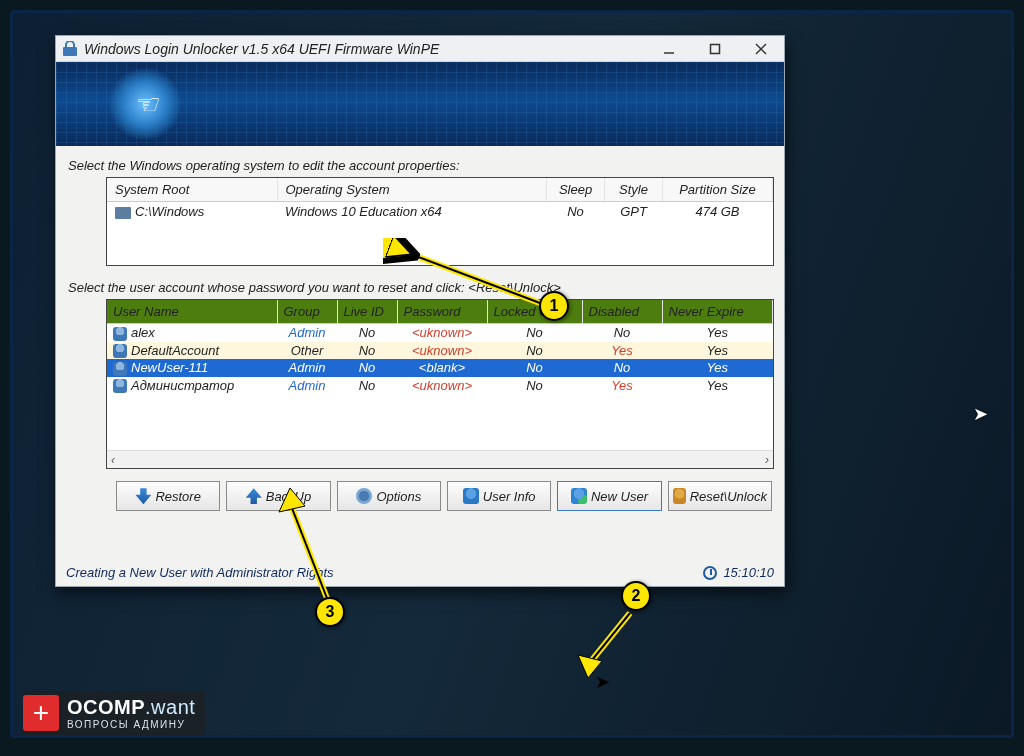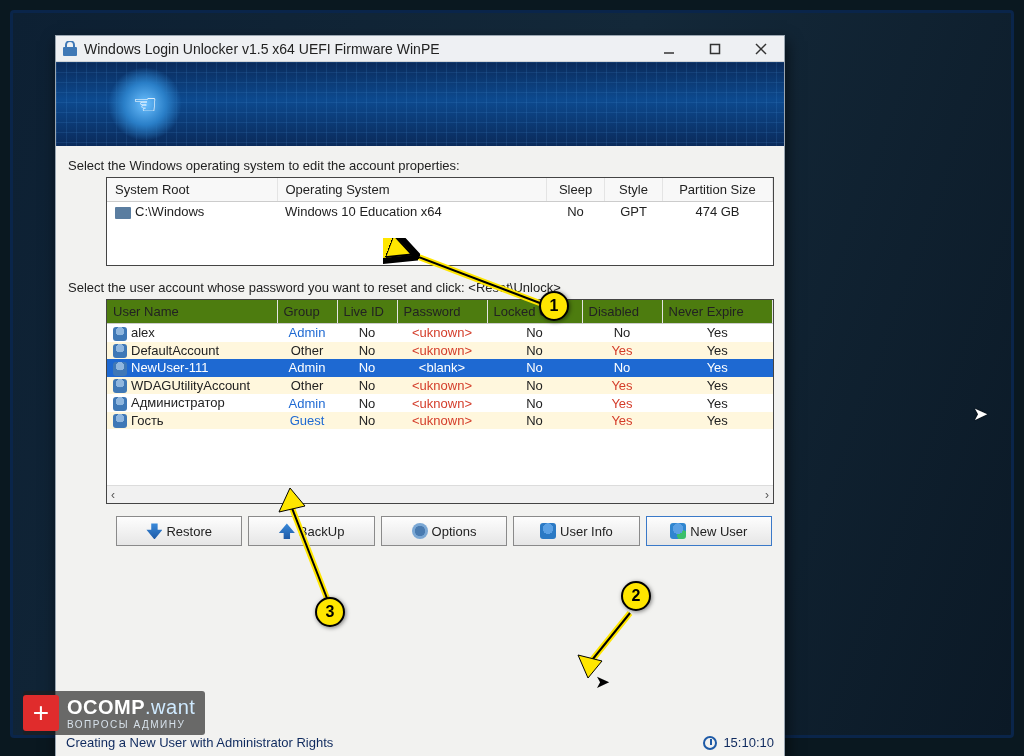--- a/index.html
+++ b/index.html
@@ -9,24 +9,25 @@
     background: #0a1820;
     overflow: hidden;
   }
   .outer-frame {
     position: absolute; top: 10px; left: 10px; right: 10px; bottom: 18px;
     border: 3px solid #0a254a; border-radius: 4px;
     background: linear-gradient(110deg, #0d2033 0%, #14293a 50%, #0b1926 100%);
   }
   .app-window {
     position: absolute;
-    top: 22px; left: 42px; width: 730px; height: 722px;
+    top: 22px; left: 42px; width: 730px; height: 552px;
     background: #f2f2f0;
     border: 1px solid #9aa6b1;
     box-shadow: 2px 6px 14px rgba(0,0,0,.6);
+    font-style: italic;
   }
   .titlebar {
     height: 26px; background: #eef0f3; border-bottom: 1px solid #d0d3d7;
     display: flex; align-items: center; padding-left: 6px;
     font-size: 14px; color: #222;
   }
   .titlebar .app-icon { width: 16px; height: 16px; margin-right: 6px; }
   .titlebar .title { flex: 1; }
   .titlebar .win-btns { display: flex; }
   .titlebar .win-btn {
@@ -250,41 +251,23 @@
               </tr>
               <tr class="row-sel">
                 <td><span class="user-icon"></span>NewUser-111</td>
                 <td class="blue">Admin</td>
                 <td>No</td>
                 <td class="">&lt;blank&gt;</td>
                 <td>No</td>
                 <td class="">No</td>
                 <td>Yes</td>
               </tr>
-              <tr class="row-alt">
-                <td><span class="user-icon"></span>WDAGUtilityAccount</td>
-                <td class="">Other</td>
-                <td>No</td>
-                <td class="red">&lt;uknown&gt;</td>
-                <td>No</td>
-                <td class="red">Yes</td>
-                <td>Yes</td>
-              </tr>
               <tr>
                 <td><span class="user-icon"></span>Администратор</td>
                 <td class="blue">Admin</td>
-                <td>No</td>
-                <td class="red">&lt;uknown&gt;</td>
-                <td>No</td>
-                <td class="red">Yes</td>
-                <td>Yes</td>
-              </tr>
-              <tr class="row-alt">
-                <td><span class="user-icon"></span>Гость</td>
-                <td class="blue">Guest</td>
                 <td>No</td>
                 <td class="red">&lt;uknown&gt;</td>
                 <td>No</td>
                 <td class="red">Yes</td>
                 <td>Yes</td>
               </tr>
             </tbody>
         </table>
         <div class="user-pad"></div>
         <div class="scroll-row">
@@ -307,20 +290,24 @@
             <span class="bicon bicon-gear"></span>
             <span>Options</span>
           </div>
         <div class="btn">
             <span class="bicon bicon-user"></span>
             <span>User Info</span>
           </div>
         <div class="btn" style="border-color:#3a79c8;">
             <span class="bicon bicon-new"></span>
             <span>New User</span>
+          </div>
+        <div class="btn">
+            <span class="bicon bicon-reset"></span>
+            <span>Reset\Unlock</span>
           </div>
       </div>
 
     </div>
 
     <div class="status-bar">
       <span>Creating a New User with Administrator Rights</span>
       <span class="sflex"></span>
       <span class="clock-icon"></span>
       <span>15:10:10</span>

